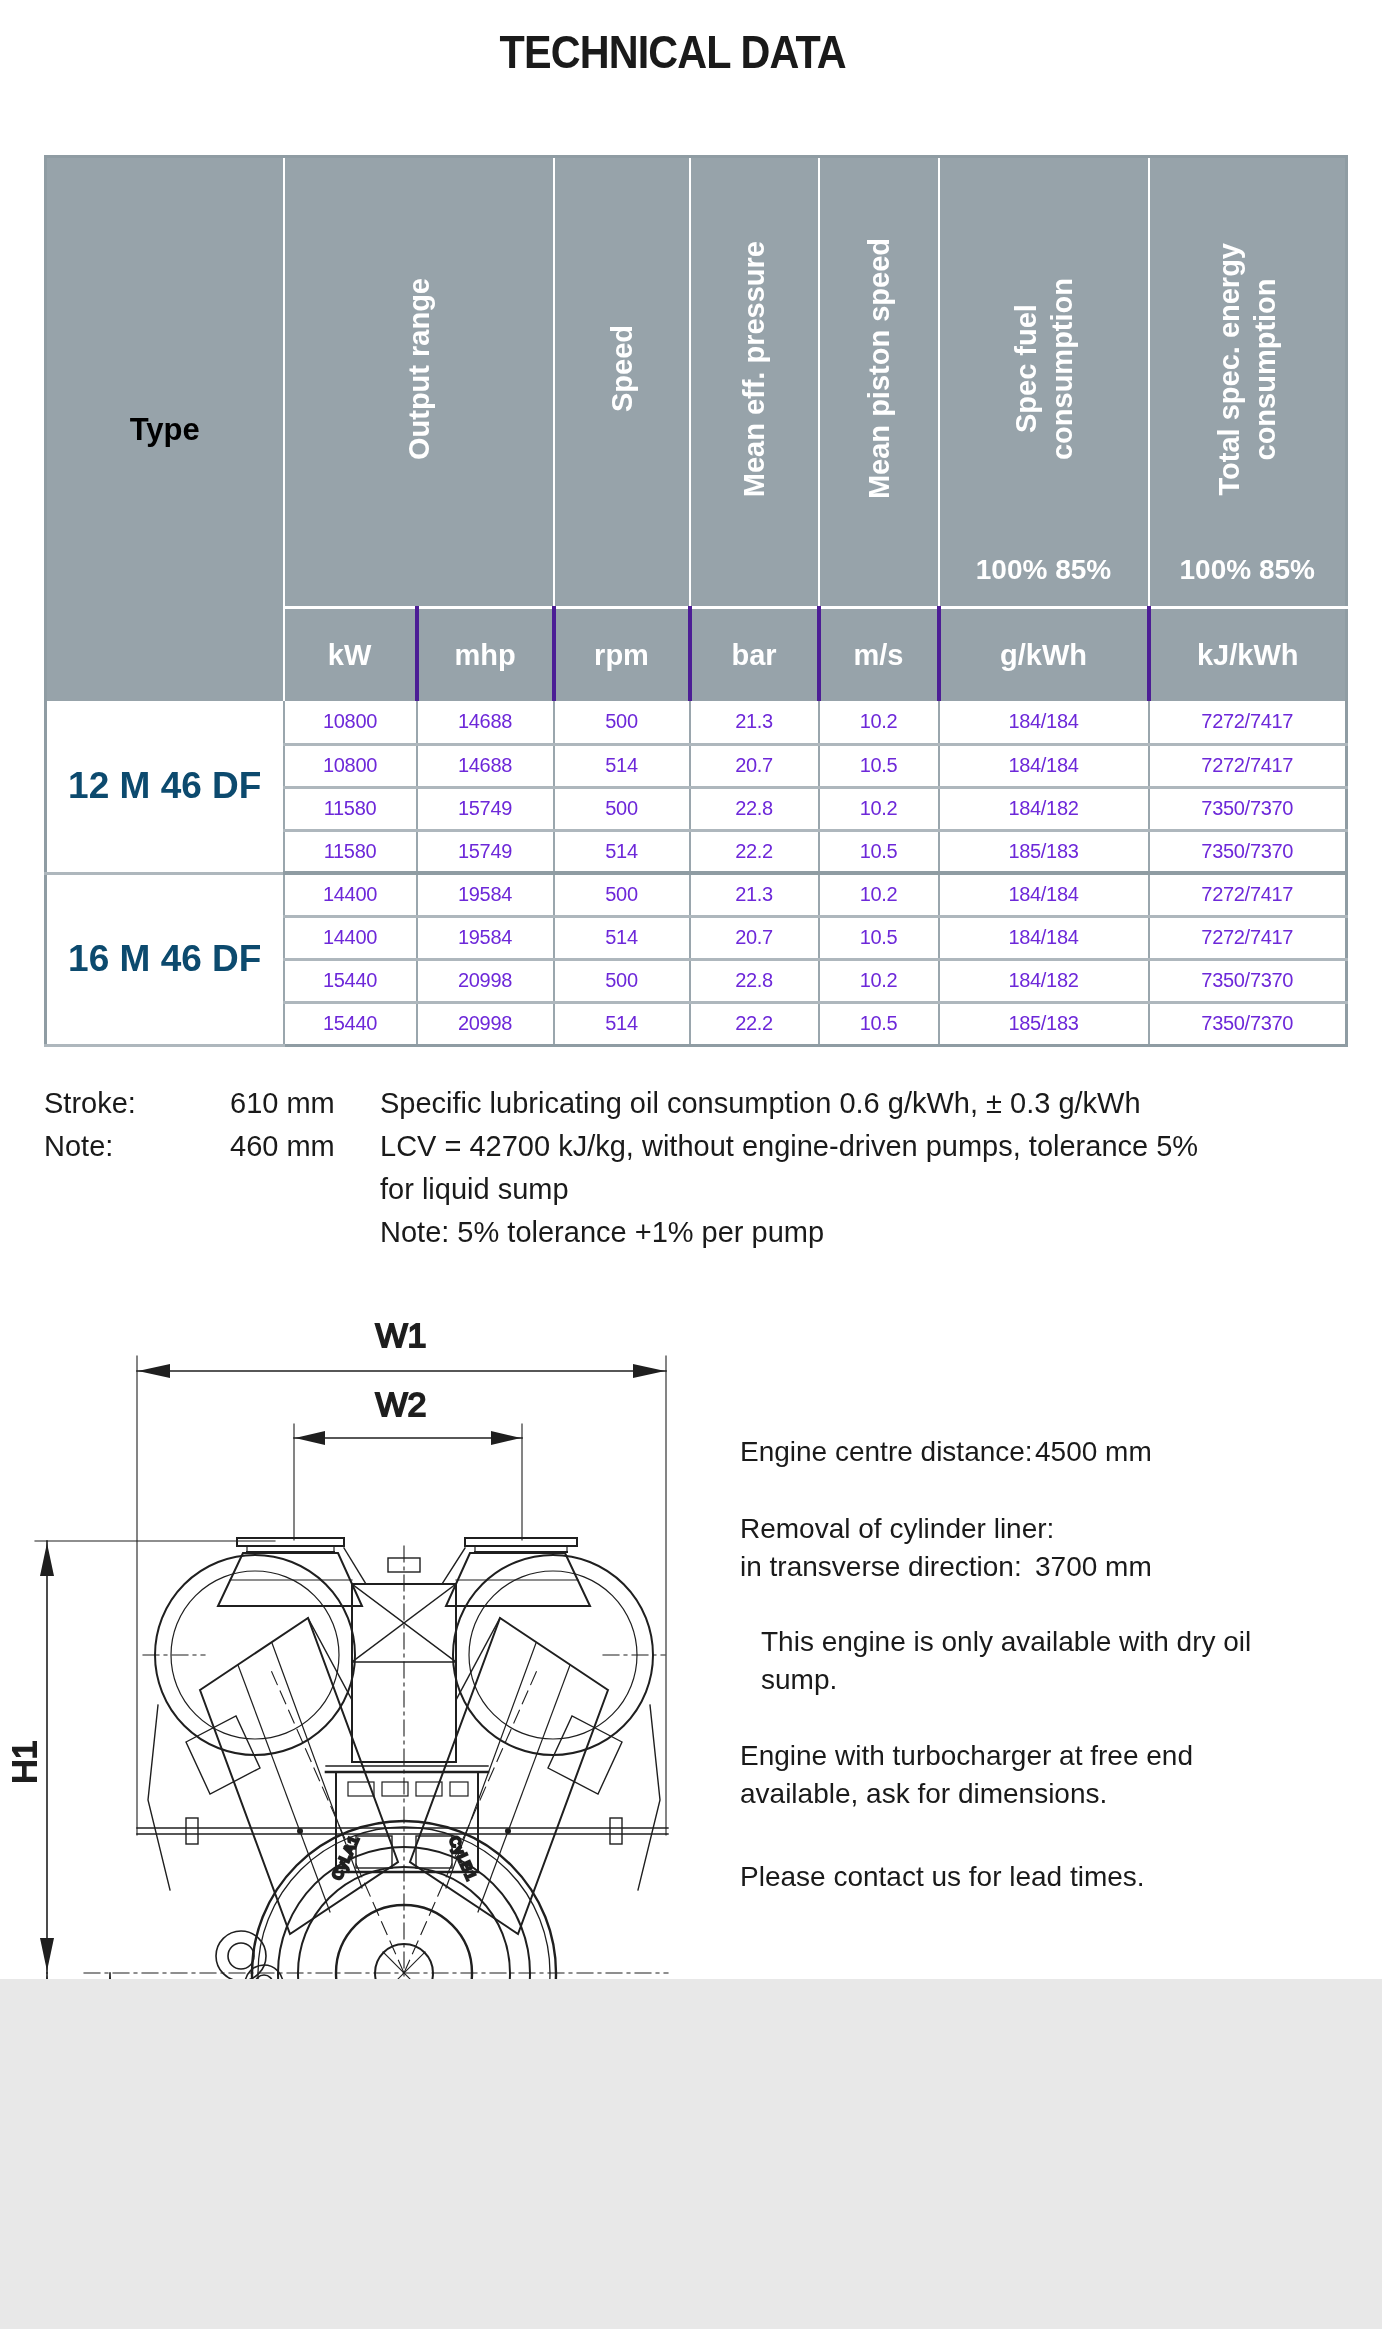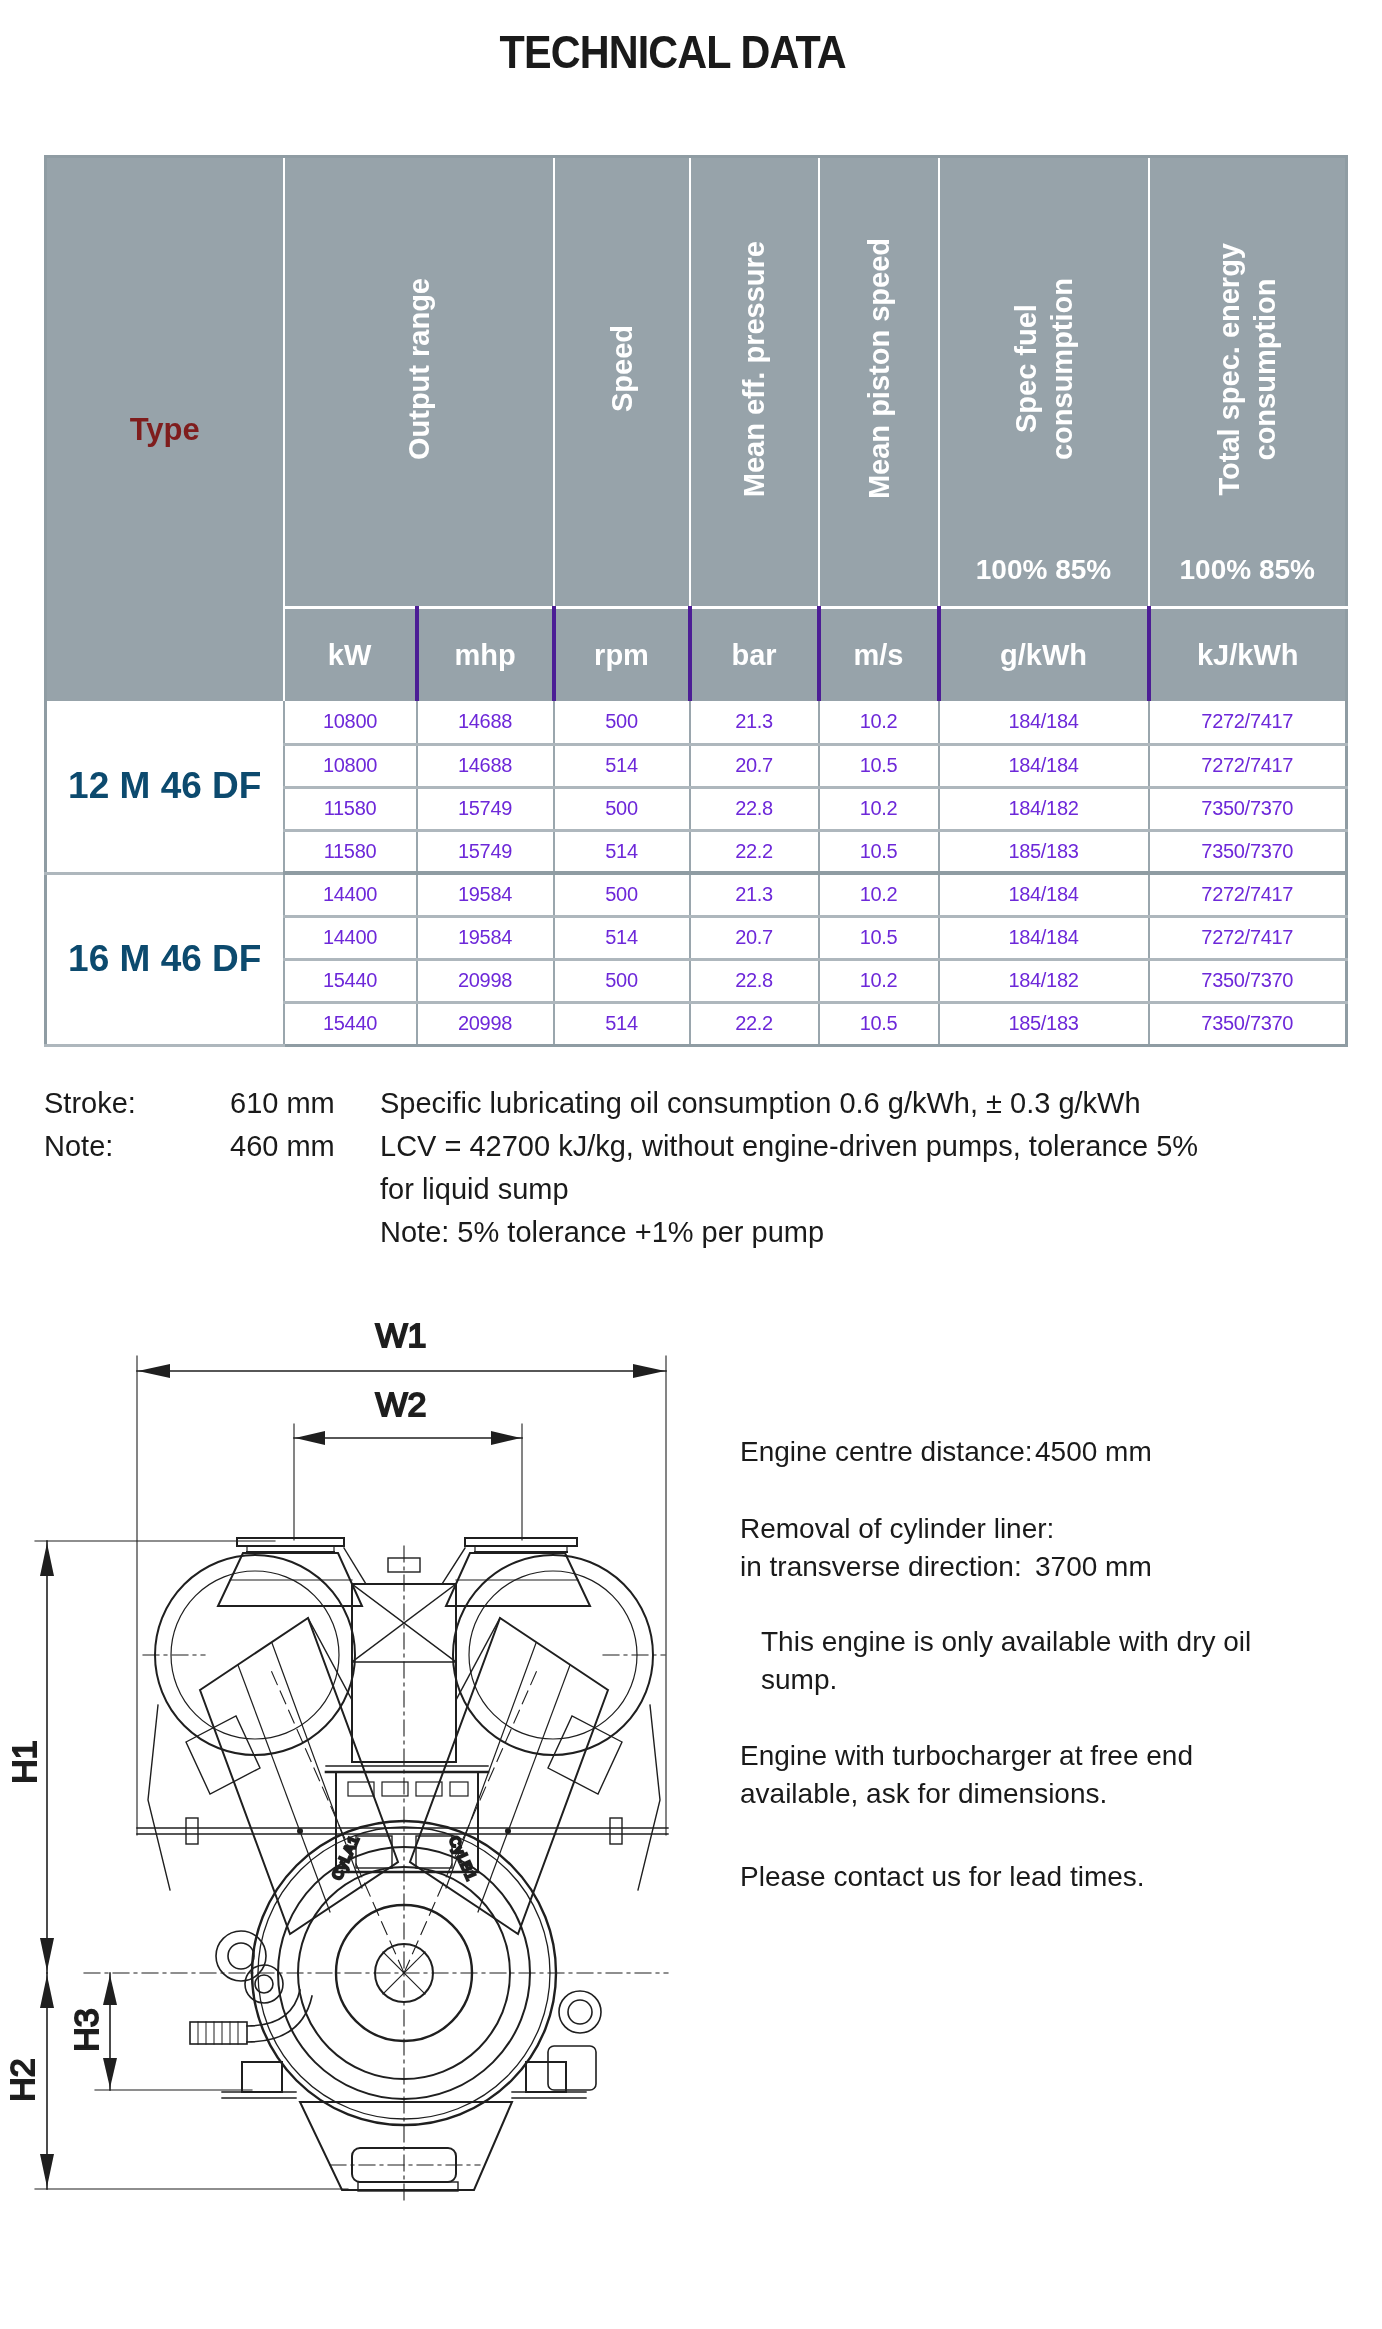--- a/index.html
+++ b/index.html
@@ -1,32 +1,32 @@
 <!DOCTYPE html>
 <html><head>
 <meta charset="utf-8">
 <style>
   html,body { margin:0; padding:0; background:#e8e8e8; }
   .page {
-    position:relative; width:1382px; height:2329px; background:#ffffff;
+    position:relative; width:1382px; height:1979px; background:#ffffff;
     margin:0 auto; overflow:hidden;
     font-family:"Liberation Sans","DejaVu Sans",sans-serif; color:#1a1a1a;
   }
   
   .title { position:absolute; left:0; top:24px; width:1345px; text-align:center; }
   .title span { display:inline-block; font-size:47px; font-weight:bold; letter-spacing:-1px;
                 transform:scaleX(0.88); transform-origin:center; white-space:nowrap; }
   
   .spec-table { position:absolute; left:44px; top:155px; border-collapse:collapse;
                 table-layout:fixed; border:3px solid #8f9ca3; }
   .spec-table th, .spec-table td { padding:0; margin:0; }
   .hrow th { height:448px; background:#97a3aa; border-right:2px solid #ffffff;
              border-bottom:3px solid #ffffff; vertical-align:middle; }
   .hrow th.noR { border-right:none; }
-  th.type-h { background:#97a3aa; color:#7f1d1d; font-size:31px; font-weight:bold;
+  th.type-h { background:#97a3aa; color:#000000; font-size:31px; font-weight:bold;
               text-align:center; vertical-align:middle; border-right:2px solid #ffffff;
               border-bottom:none; }
   .thflex { display:flex; flex-direction:column; height:448px; align-items:center; }
   .vwrap  { flex:1; display:flex; align-items:center; justify-content:center; padding-top:26px; }
   .vlabel { writing-mode:vertical-rl; transform:rotate(180deg); white-space:pre-line;
             font-weight:bold; color:#ffffff; font-size:29px; line-height:36px; text-align:center; }
   .sub    { height:52px; font-weight:bold; color:#ffffff; font-size:28px;
             display:flex; align-items:flex-start; justify-content:center; white-space:nowrap; }
   .urow th { height:92px; background:#97a3aa; color:#ffffff; font-size:29px; font-weight:bold;
              text-align:center; vertical-align:middle; border-right:4px solid #4c1d95; }

